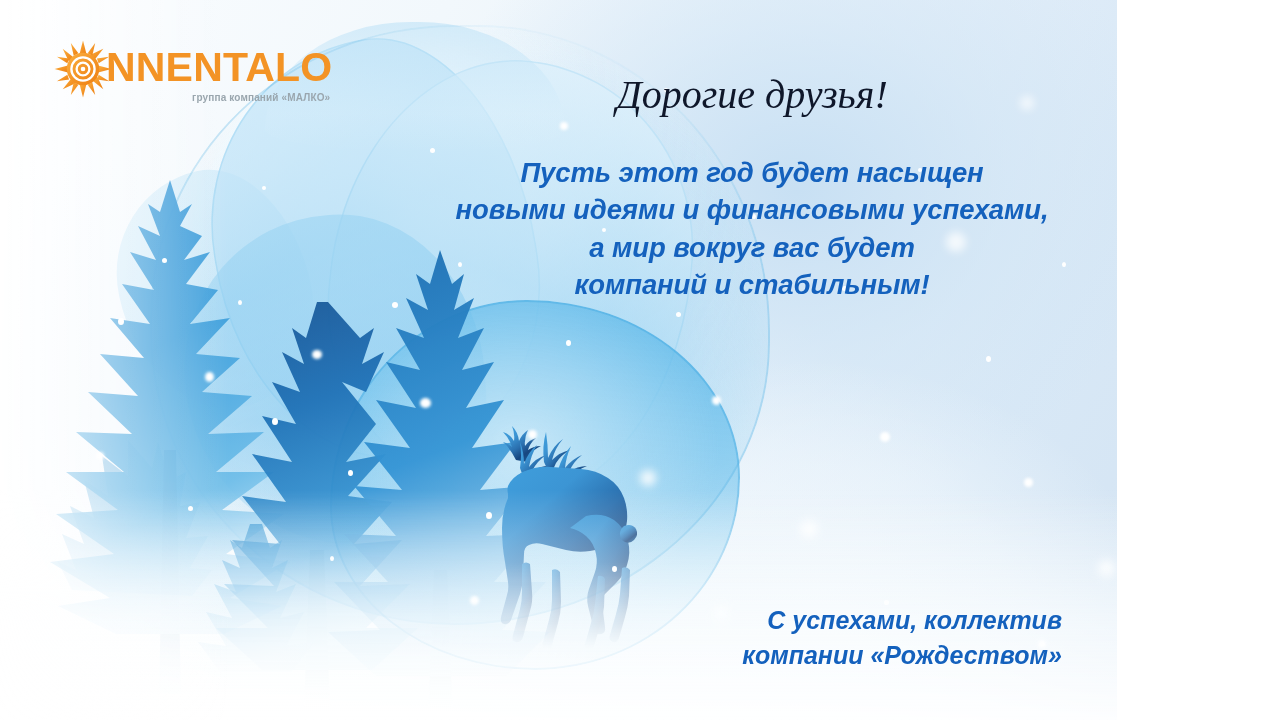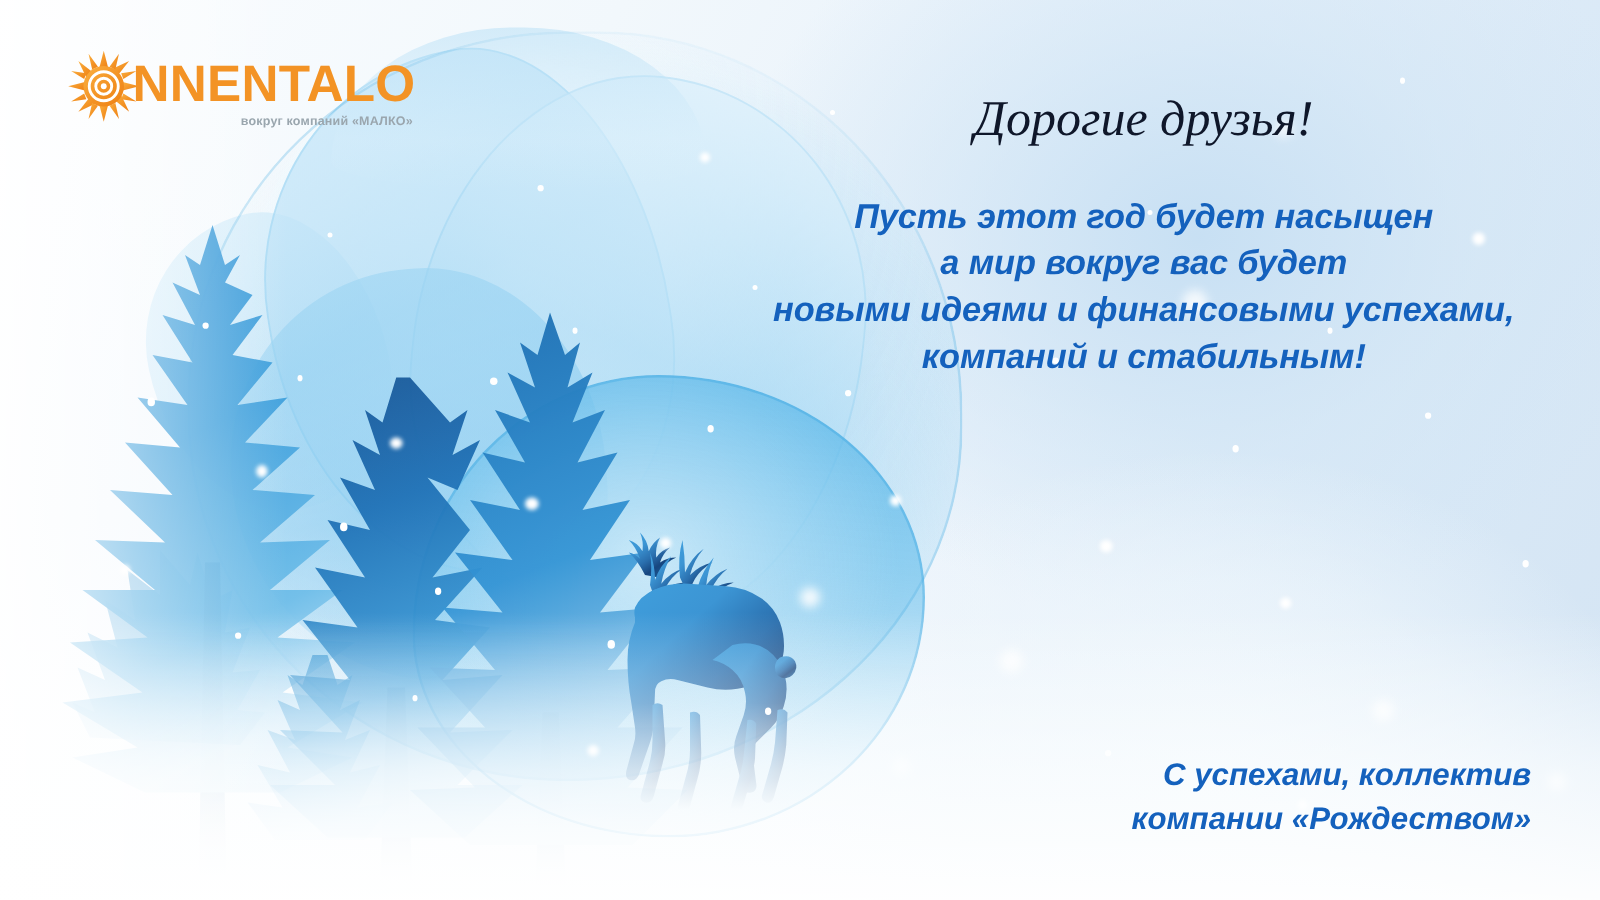--- a/index.html
+++ b/index.html
@@ -3,21 +3,21 @@
 <meta charset="utf-8">
 <title>Onnentalo New Year Greeting Card</title>
 <style>
   html, body {
     margin: 0;
     padding: 0;
     background: #ffffff;
   }
   #card {
     position: relative;
-    width: 1280px;
+    width: 1117px;
     height: 720px;
     overflow: hidden;
     font-family: "Liberation Sans", sans-serif;
     background: #eef5fb;
   }
 
   
   .bg-base {
     position: absolute;
     inset: 0;
@@ -439,30 +439,30 @@
         <path d="M5 29 L26 32 L23 40 Z"></path>
         <path d="M29 5 L42 23 L34 27 Z"></path>
         <circle cx="50" cy="50" r="28"></circle>
       </g>
       <circle cx="50" cy="50" r="20" fill="none" stroke="#ffffff" stroke-width="4"></circle>
       <circle cx="50" cy="50" r="11" fill="none" stroke="#ffffff" stroke-width="4"></circle>
       <circle cx="50" cy="50" r="4" fill="#ffffff"></circle>
     </svg>
     <span class="logo-text">
       <span class="logo-word">NNENTALO</span>
-      <span class="logo-tag">вокруг компаний «МАЛКО»</span>
+      <span class="logo-tag">группа компаний «МАЛКО»</span>
     </span>
   </div>
 
   <div id="message">
     <p class="greet-line greet-1">Дорогие друзья!</p>
     <p class="wish">
       <span>Пусть этот год будет насыщен</span>
+      <span>новыми идеями и финансовыми успехами,</span>
       <span>а мир вокруг вас будет</span>
-      <span>новыми идеями и финансовыми успехами,</span>
       <span>компаний и стабильным!</span>
     </p>
   </div>
 
   <div id="signature">
     <span>С успехами, коллектив</span>
     <span>компании «Рождеством»</span>
   </div>
 
 </div>

